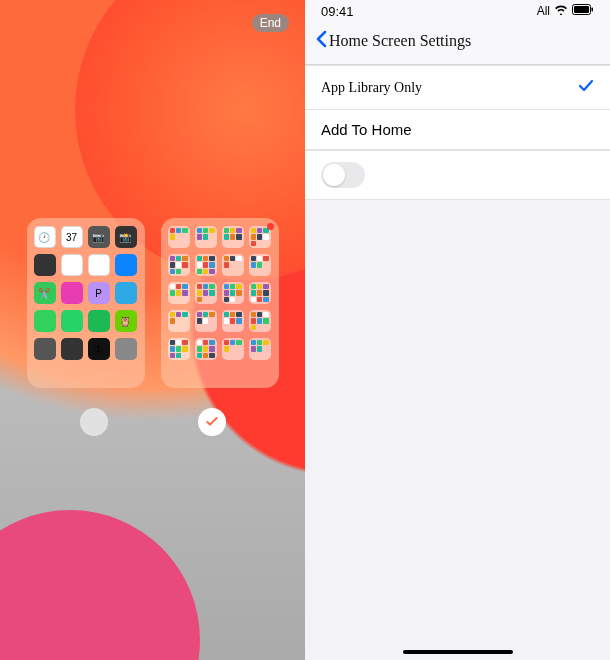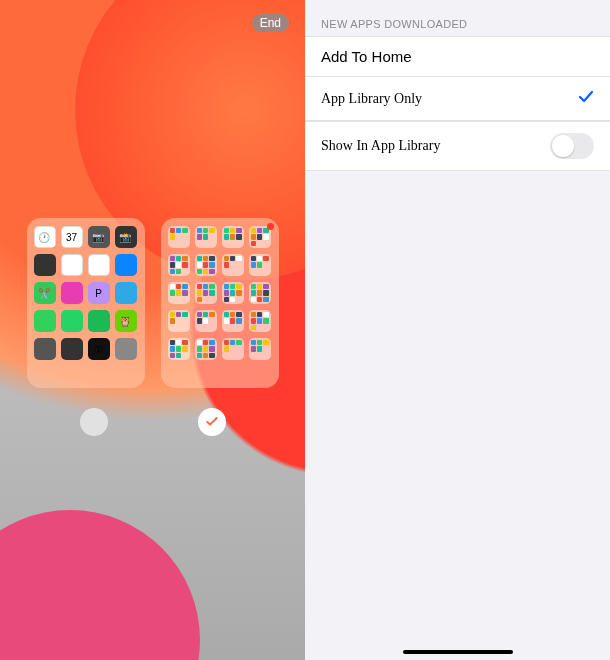--- a/index.html
+++ b/index.html
@@ -261,39 +261,63 @@
       </div>
       <div class="check check-on">
         <svg viewBox="0 0 24 24">
             <path d="M5 12l4 4 10-10" stroke="#ff6a45" stroke-width="3" fill="none" stroke-linecap="round" stroke-linejoin="round"></path>
           </svg>
       </div>
     </div>
   </div>
 
   <div class="phone-right">
-
-
-    <div class="section-header">NEW APPS DOWNLOADED</div>
+    <div class="status-bar">
+      <span>09:41</span>
+      <span class="status-right">
+        <span>All</span>
+        <span>
+          <svg width="14" height="11" viewBox="0 0 14 11">
+              <path d="M7 9.5a1 1 0 100 2 1 1 0 000-2zM3.5 6.5a5 5 0 017 0l-1.2 1.2a3.3 3.3 0 00-4.6 0zM1 4a8.5 8.5 0 0112 0l-1.2 1.2a6.8 6.8 0 00-9.6 0z" fill="#000"></path>
+            </svg>
+        </span>
+        <span>
+          <svg width="22" height="11" viewBox="0 0 22 11">
+              <rect x="0.5" y="0.5" width="18" height="10" rx="2" fill="none" stroke="#000" stroke-width="1"></rect>
+              <rect x="2" y="2" width="15" height="7" rx="1" fill="#000"></rect>
+              <rect x="19.5" y="3.5" width="1.5" height="4" rx="0.7" fill="#000"></rect>
+            </svg>
+        </span>
+      </span>
+    </div>
+
+    <div class="nav-bar">
+      <span class="back-chev">
+        <svg width="12" height="18" viewBox="0 0 12 18">
+            <path d="M10 2L3 9l7 7" stroke="#0a60ff" stroke-width="2.5" fill="none" stroke-linecap="round" stroke-linejoin="round"></path>
+          </svg>
+      </span>
+      <span class="nav-title">Home Screen Settings</span>
+    </div>
+
     <div class="row-group">
-      <div class="row">
-        <span>Add To Home</span>
-      </div>
       <div class="row">
         <span class="row-serif">App Library Only</span>
         <span class="check-mark">
           <svg width="16" height="14" viewBox="0 0 16 14">
               <path d="M2 7l4 4 8-9" stroke="#0a60ff" stroke-width="2.2" fill="none" stroke-linecap="round" stroke-linejoin="round"></path>
             </svg>
         </span>
       </div>
+      <div class="row">
+        <span>Add To Home</span>
+      </div>
     </div>
 
     <div class="row-group">
       <div class="row">
-        <span class="row-serif">Show In App Library</span>
         <span class="toggle"></span>
       </div>
     </div>
 
     <div class="home-indicator"></div>
   </div>
 </div>
 
 </body></html>

